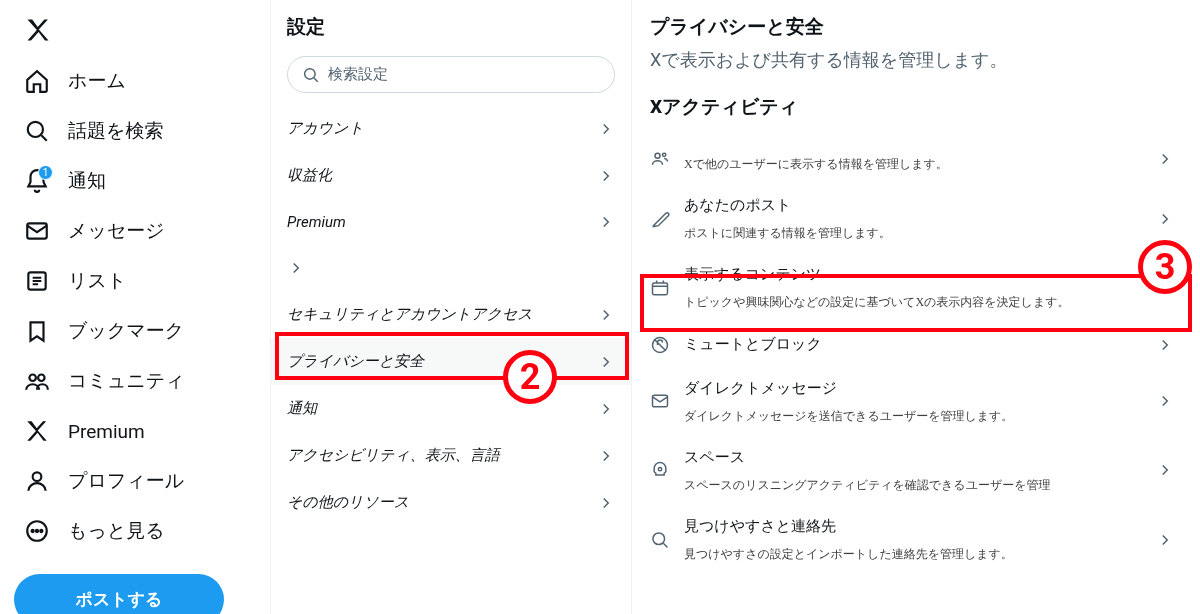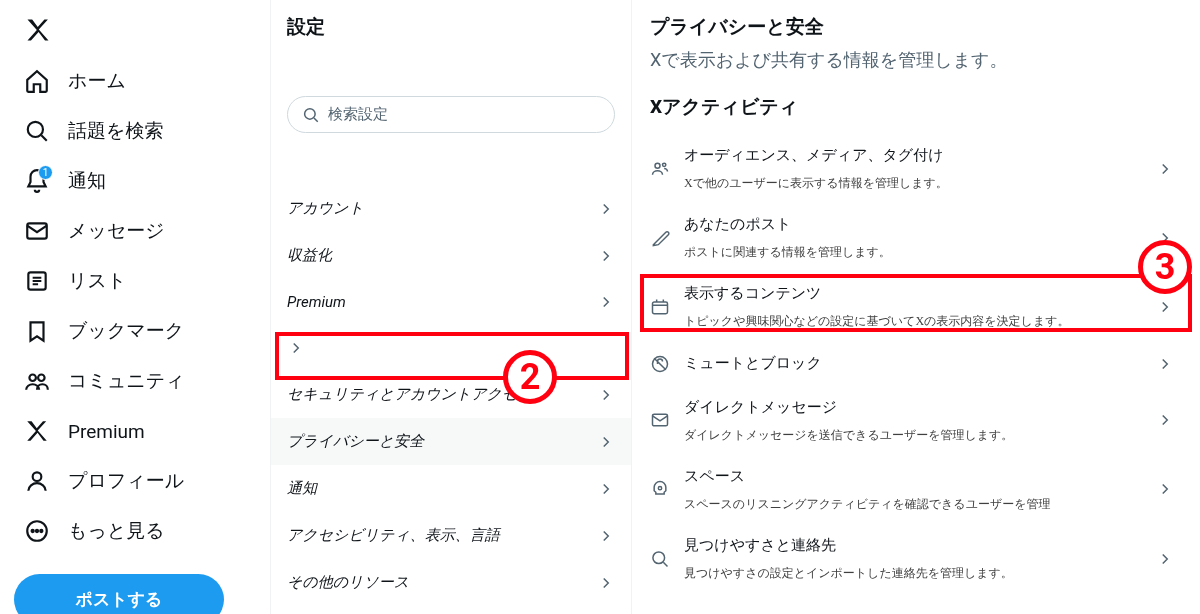--- a/index.html
+++ b/index.html
@@ -8,21 +8,21 @@
     
     .nav { width: 270px; padding: 10px 8px 14px 10px; display: flex; flex-direction: column; gap: 4px; }
     .nav-logo { width: 28px; height: 28px; margin: 6px 0 10px 14px; }
     .nav-item { display: flex; align-items: center; gap: 18px; padding: 10px 14px; border-radius: 9999px; cursor: pointer; font-size: 19px; }
     .nav-icon { width: 26px; height: 26px; flex-shrink: 0; display: flex; align-items: center; justify-content: center; position: relative; }
     .nav-icon svg { width: 26px; height: 26px; stroke: #0f1419; fill: none; stroke-width: 2; }
     .badge { position: absolute; top: -3px; left: 14px; background: #1d9bf0; color: #fff; font-size: 10px; min-width: 15px; height: 15px; border-radius: 9999px; display: flex; align-items: center; justify-content: center; border: 1px solid #fff; }
     .post-btn { margin-top: 16px; background: #1d9bf0; color: #fff; border: none; border-radius: 9999px; font-size: 17px; font-weight: 700; padding: 14px 0; width: 210px; cursor: pointer; margin-left: 4px; }
     
     
-    .settings { width: 362px; border-left: 1px solid #eff3f4; border-right: 1px solid #eff3f4; display: flex; flex-direction: column; gap: 40px; }
+    .settings { width: 362px; border-left: 1px solid #eff3f4; border-right: 1px solid #eff3f4; display: flex; flex-direction: column; }
     .settings-title { font-size: 19px; font-weight: 700; padding: 14px 16px 10px; }
     .search-wrap { padding: 6px 16px 12px; }
     .search { display: flex; align-items: center; border: 1px solid #cfd9de; border-radius: 9999px; padding: 8px 14px; color: #536471; gap: 8px; }
     .search svg { width: 18px; height: 18px; stroke: #536471; fill: none; stroke-width: 2; }
     .settings-item { display: flex; align-items: center; justify-content: space-between; padding: 14px 16px; cursor: pointer; font-size: 15px; color: #0f1419; font-style: italic; }
     .settings-item.active { background: #f7f9f9; }
     .chev { width: 18px; height: 18px; stroke: #536471; fill: none; stroke-width: 2; }
     
     
     .detail { flex: 1; padding: 0 8px 0 0; display: flex; flex-direction: column; position: relative; }
@@ -224,21 +224,20 @@
       <div class="detail-item">
         <span class="di-icon">
           <svg viewBox="0 0 24 24">
             <circle cx="9" cy="8" r="3"></circle>
             <path d="M3 19c0-3 3-5 6-5s6 2 6 5"></path>
             <circle cx="17" cy="7" r="2"></circle>
             <path d="M21 15c0-2-2-3.5-4-3.5"></path>
           </svg>
         </span>
         <div class="di-text">
-          <div class="di-label">オーディエンス、メディア、タグ付け</div>
           <div class="di-desc">Xで他のユーザーに表示する情報を管理します。</div>
         </div>
         <svg viewBox="0 0 24 24" class="chev">
           <path d="M9 6l6 6-6 6"></path>
         </svg>
       </div>
       <div class="detail-item">
         <span class="di-icon">
           <svg viewBox="0 0 24 24">
             <path d="M4 20l3-3 12-12a2 2 0 1 1 3 3L10 20l-6 1z"></path>

